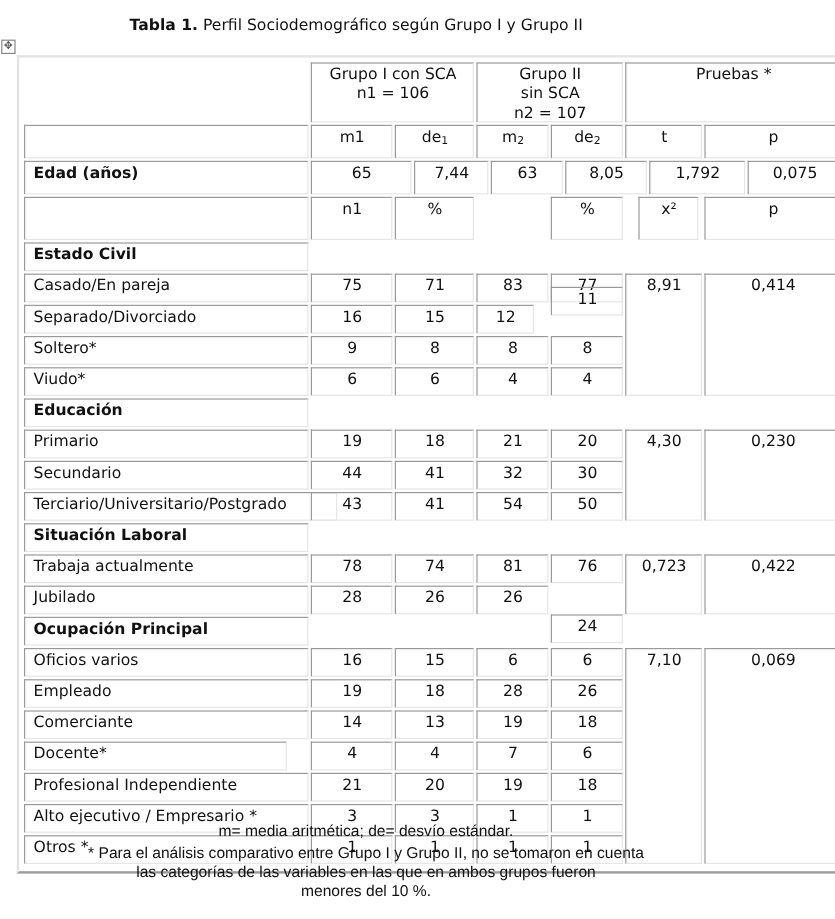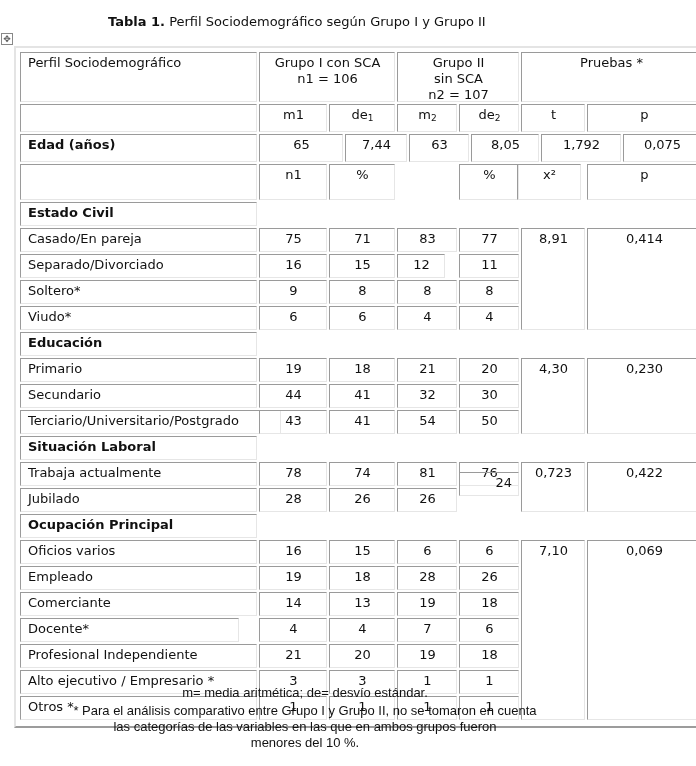--- a/index.html
+++ b/index.html
@@ -26,23 +26,20 @@
 <body>
 
 <div class="caption">
   <b>Tabla 1.</b><span> Perfil Sociodemográfico según Grupo I y Grupo II</span>
 </div>
 
 <div class="move-handle">✥</div>
 
 <div class="tbl-wrap" id="tbl" style="height: 678px;">
 
-  <div class="cell" style="top:4px;left:4px;width:237px;height:50px;">
-    <span>Perfil Sociodemográfico</span>
-  </div>
   <div class="cell c" style="top:4px;left:243px;width:136px;height:50px;line-height:16px;">
     <div>Grupo I con SCA</div>
     <div>n1 = 106</div>
   </div>
   <div class="cell c" style="top:4px;left:381px;width:122px;height:50px;line-height:16px;">
     <div>Grupo II</div>
     <div>sin SCA</div>
     <div>n2 = 107</div>
   </div>
   <div class="cell c" style="top:4px;left:505px;width:180px;height:50px;">
@@ -62,35 +59,35 @@
   <div class="cell c" style="top:86px;left:329px;width:62px;height:28px;"><span>7,44</span></div>
   <div class="cell c" style="top:86px;left:393px;width:60px;height:28px;"><span>63</span></div>
   <div class="cell c" style="top:86px;left:455px;width:68px;height:28px;"><span>8,05</span></div>
   <div class="cell c" style="top:86px;left:525px;width:80px;height:28px;"><span>1,792</span></div>
   <div class="cell c" style="top:86px;left:607px;width:78px;height:28px;"><span>0,075</span></div>
 
   <div class="cell" style="top:116px;left:4px;width:237px;height:36px;"></div>
   <div class="cell c" style="top:116px;left:243px;width:68px;height:36px;"><span>n1</span></div>
   <div class="cell c" style="top:116px;left:313px;width:66px;height:36px;"><span>%</span></div>
   <div class="cell c" style="top:116px;left:443px;width:60px;height:36px;"><span>%</span></div>
-  <div class="cell c" style="top:116px;left:501px;width:64px;height:36px;"><span>x²</span></div>
+  <div class="cell c" style="top:116px;left:516px;width:50px;height:36px;"><span>x²</span></div>
   <div class="cell c" style="top:116px;left:571px;width:114px;height:36px;"><span>p</span></div>
 
   <div id="sections-host">
       <div class="cell bold" style="top: 154px; left: 4px; width: 237px; height: 24px;"><span>Estado Civil</span></div>
       <div class="cell " style="top: 180px; left: 4px; width: 237px; height: 24px;"><span>Casado/En pareja</span></div>
       <div class="cell c" style="top: 180px; left: 243px; width: 68px; height: 24px;"><span>75</span></div>
       <div class="cell c" style="top: 180px; left: 313px; width: 66px; height: 24px;"><span>71</span></div>
       <div class="cell c" style="top: 180px; left: 381px; width: 60px; height: 24px;"><span>83</span></div>
       <div class="cell c" style="top: 180px; left: 443px; width: 60px; height: 24px;"><span>77</span></div>
       <div class="cell " style="top: 206px; left: 4px; width: 237px; height: 24px;"><span>Separado/Divorciado</span></div>
       <div class="cell c" style="top: 206px; left: 243px; width: 68px; height: 24px;"><span>16</span></div>
       <div class="cell c" style="top: 206px; left: 313px; width: 66px; height: 24px;"><span>15</span></div>
       <div class="cell c" style="top: 206px; left: 381px; width: 48px; height: 24px;"><span>12</span></div>
-      <div class="cell c" style="top: 206px; left: 443px; width: 60px; height: 24px;"><span>11</span></div>
+      <div class="cell c" style="top: 191px; left: 443px; width: 60px; height: 24px;"><span>11</span></div>
       <div class="cell " style="top: 232px; left: 4px; width: 237px; height: 24px;"><span>Soltero*</span></div>
       <div class="cell c" style="top: 232px; left: 243px; width: 68px; height: 24px;"><span>9</span></div>
       <div class="cell c" style="top: 232px; left: 313px; width: 66px; height: 24px;"><span>8</span></div>
       <div class="cell c" style="top: 232px; left: 381px; width: 60px; height: 24px;"><span>8</span></div>
       <div class="cell c" style="top: 232px; left: 443px; width: 60px; height: 24px;"><span>8</span></div>
       <div class="cell " style="top: 258px; left: 4px; width: 237px; height: 24px;"><span>Viudo*</span></div>
       <div class="cell c" style="top: 258px; left: 243px; width: 68px; height: 24px;"><span>6</span></div>
       <div class="cell c" style="top: 258px; left: 313px; width: 66px; height: 24px;"><span>6</span></div>
       <div class="cell c" style="top: 258px; left: 381px; width: 60px; height: 24px;"><span>4</span></div>
       <div class="cell c" style="top: 258px; left: 443px; width: 60px; height: 24px;"><span>4</span></div>
@@ -117,21 +114,21 @@
       <div class="cell bold" style="top: 388px; left: 4px; width: 237px; height: 24px;"><span>Situación Laboral</span></div>
       <div class="cell " style="top: 414px; left: 4px; width: 237px; height: 24px;"><span>Trabaja actualmente</span></div>
       <div class="cell c" style="top: 414px; left: 243px; width: 68px; height: 24px;"><span>78</span></div>
       <div class="cell c" style="top: 414px; left: 313px; width: 66px; height: 24px;"><span>74</span></div>
       <div class="cell c" style="top: 414px; left: 381px; width: 60px; height: 24px;"><span>81</span></div>
       <div class="cell c" style="top: 414px; left: 443px; width: 60px; height: 24px;"><span>76</span></div>
       <div class="cell " style="top: 440px; left: 4px; width: 237px; height: 24px;"><span>Jubilado</span></div>
       <div class="cell c" style="top: 440px; left: 243px; width: 68px; height: 24px;"><span>28</span></div>
       <div class="cell c" style="top: 440px; left: 313px; width: 66px; height: 24px;"><span>26</span></div>
       <div class="cell c" style="top: 440px; left: 381px; width: 60px; height: 24px;"><span>26</span></div>
-      <div class="cell c" style="top: 424px; left: 443px; width: 60px; height: 24px; text-align: right;"><span>24</span></div>
+      <div class="cell c" style="top: 464px; left: 443px; width: 60px; height: 24px;"><span>24</span></div>
       <div class="cell c" style="top: 414px; left: 505px; width: 64px; height: 50px;"><span>0,723</span></div>
       <div class="cell c" style="top: 414px; left: 571px; width: 114px; height: 50px;"><span>0,422</span></div>
       <div class="cell bold" style="top: 466px; left: 4px; width: 237px; height: 24px;"><span>Ocupación Principal</span></div>
       <div class="cell " style="top: 492px; left: 4px; width: 237px; height: 24px;"><span>Oficios varios</span></div>
       <div class="cell c" style="top: 492px; left: 243px; width: 68px; height: 24px;"><span>16</span></div>
       <div class="cell c" style="top: 492px; left: 313px; width: 66px; height: 24px;"><span>15</span></div>
       <div class="cell c" style="top: 492px; left: 381px; width: 60px; height: 24px;"><span>6</span></div>
       <div class="cell c" style="top: 492px; left: 443px; width: 60px; height: 24px;"><span>6</span></div>
       <div class="cell " style="top: 518px; left: 4px; width: 237px; height: 24px;"><span>Empleado</span></div>
       <div class="cell c" style="top: 518px; left: 243px; width: 68px; height: 24px;"><span>19</span></div>

